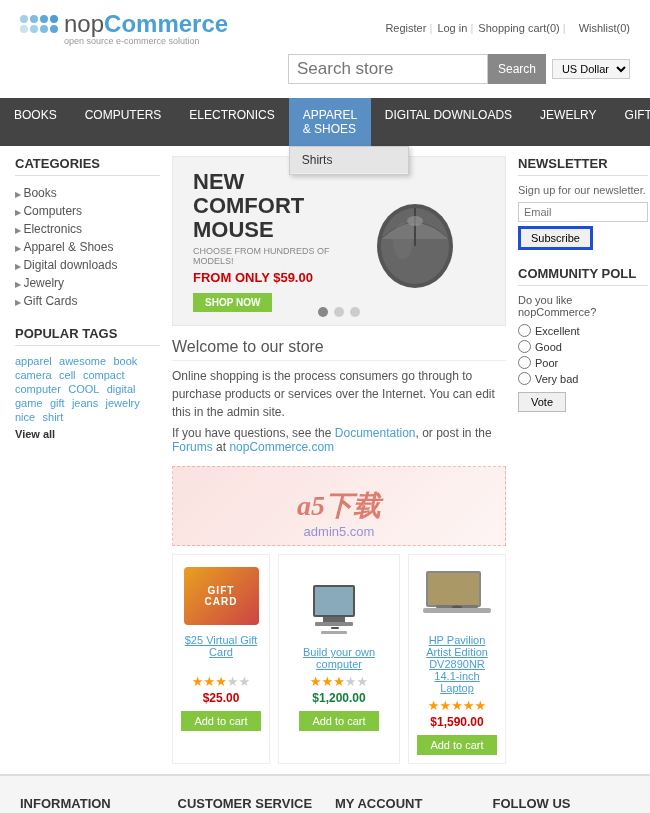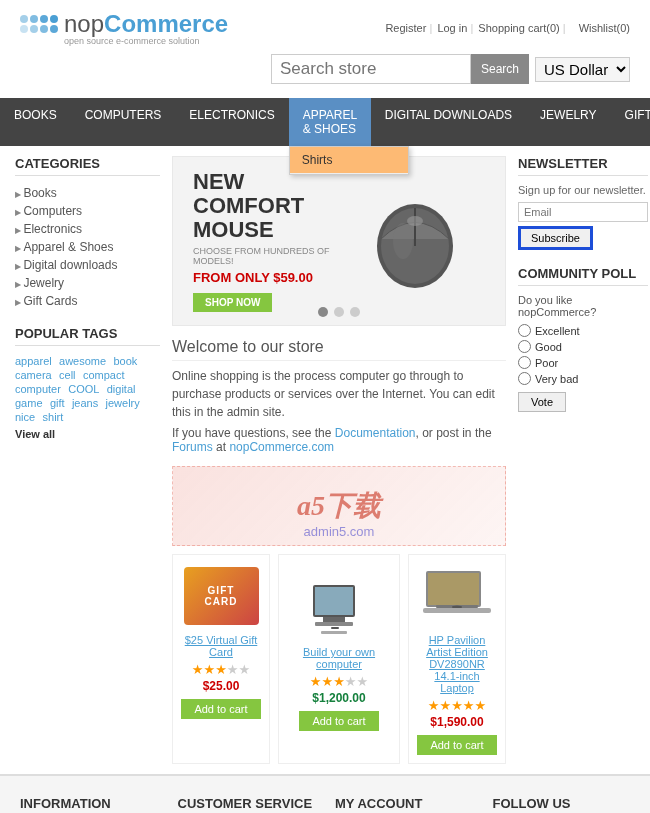--- a/index.html
+++ b/index.html
@@ -9,21 +9,21 @@
     
     .header { padding: 10px 20px; background: #fff; }
     .header-top { display: flex; justify-content: space-between; align-items: center; margin-bottom: 8px; }
     .logo-area { display: flex; align-items: center; }
     .search-box { display: flex; }
 
     
     .main-nav { background: #444; display: flex; align-items: stretch; }
     .nav-item { color: #fff; font-size: 12px; padding: 10px 14px; cursor: pointer; text-decoration: none; display: block; white-space: nowrap; }
     .nav-dropdown { position: relative; }
-    .dropdown-content { display: block; position: absolute; background: #fdba74; border: 1px solid #ccc; min-width: 120px; z-index: 10; top: 100%; left: 0; box-shadow: 2px 2px 5px rgba(0,0,0,0.2); }
+    .dropdown-content { display: block; position: absolute; background: #e5e5e5; border: 1px solid #ccc; min-width: 120px; z-index: 10; top: 100%; left: 0; box-shadow: 2px 2px 5px rgba(0,0,0,0.2); }
     .dropdown-item { padding: 6px 12px; color: #333; font-size: 12px; border-bottom: 1px solid #eee; cursor: pointer; }
 
     
     .content-area { display: flex; padding: 10px 15px; gap: 12px; }
 
     
     .sidebar { width: 145px; flex-shrink: 0; }
     .sidebar-section { margin-bottom: 16px; }
     .sidebar-title { font-size: 13px; font-weight: bold; color: #333; border-bottom: 1px solid #ddd; padding-bottom: 4px; margin-bottom: 8px; text-transform: uppercase; }
     .sidebar-list { list-style: none; }
@@ -89,21 +89,21 @@
         <a href="#" style="color:#555;text-decoration:none;margin-left:2px;">Shopping cart(0)</a>
         <span style="color:#ccc;"> | </span>
         <a href="#" style="color:#555;text-decoration:none;margin-left:10px;">Wishlist(0)</a>
       </div>
     </div>
     <div style="display:flex; justify-content:flex-end; align-items:center; gap:6px; margin-bottom:4px;">
       <div class="search-box">
         <input type="text" style="width: 200px; padding: 4px 8px; border: 1px solid rgb(204, 204, 204); font-size: 17px; color: rgb(153, 153, 153);" placeholder="Search store">
         <button style="padding:4px 10px;background:#888;color:#fff;border:none;cursor:pointer;font-size:12px;">Search</button>
       </div>
-      <select style="padding:2px 4px;font-size:15px;border:1px solid #ccc;background:#f5f5f5;">
+      <select style="padding:2px 4px;font-size:11px;border:1px solid #ccc;background:#f5f5f5;text-align:right;">
         <option>US Dollar</option>
       </select>
     </div>
   </div>
 
   <div class="main-nav">
     <a class="nav-item" href="#" style="color:#fff;text-decoration:none;padding:10px 14px;font-size:12px;">BOOKS</a>
     <a class="nav-item" href="#" style="color:#fff;text-decoration:none;padding:10px 14px;font-size:12px;">COMPUTERS</a>
     <a class="nav-item" href="#" style="color:#fff;text-decoration:none;padding:10px 14px;font-size:12px;">ELECTRONICS</a>
     <div class="nav-dropdown" style="position:relative;">
@@ -178,42 +178,42 @@
         </div>
         <div style="position:absolute;bottom:8px;left:50%;transform:translateX(-50%);display:flex;gap:6px;">
           <button style="width:10px;height:10px;border-radius:50%;background:#888;border:none;cursor:pointer;"></button>
           <button style="width:10px;height:10px;border-radius:50%;background:#ccc;border:none;cursor:pointer;"></button>
           <button style="width:10px;height:10px;border-radius:50%;background:#ccc;border:none;cursor:pointer;"></button>
         </div>
       </div>
 
       <div style="margin-bottom:12px;">
         <div style="font-size:16px;color:#555;margin-bottom:6px;border-bottom:1px solid #eee;padding-bottom:4px;">Welcome to our store</div>
-        <p style="font-size:12px;color:#555;line-height:1.5;margin-bottom:5px;">Online shopping is the process computer go through to purchase products or services over the Internet. You can edit this in the admin site.</p>
+        <p style="font-size:12px;color:#555;line-height:1.5;margin-bottom:5px;">Online shopping is the process consumers go through to purchase products or services over the Internet. You can edit this in the admin site.</p>
         <p style="font-size:12px;color:#555;">
           <span>If you have questions, see the</span>
           <a href="#" style="color:#4a9fd4;text-decoration:none;">Documentation</a><span>, or post in the</span>
           <a href="#" style="color:#4a9fd4;text-decoration:none;">Forums</a>
           <span>at</span>
           <a href="#" style="color:#4a9fd4;text-decoration:none;">nopCommerce.com</a>
         </p>
       </div>
 
       <div style="position:relative;height:80px;margin-bottom:4px;background:linear-gradient(135deg, rgba(220,60,40,0.15), rgba(220,60,40,0.05));border:1px dashed rgba(220,60,40,0.3);display:flex;align-items:center;justify-content:center;">
         <div style="font-size:28px;color:rgba(200,50,30,0.6);font-weight:bold;font-style:italic;font-family:Georgia;">a5下载</div>
         <div style="position:absolute;bottom:6px;font-size:13px;color:rgba(50,50,200,0.5);">admin5.com</div>
       </div>
 
       <div style="display:flex;gap:8px;margin-top:8px;">
 
         <div style="flex:1;border:1px solid #eee;padding:8px;text-align:center;">
           <div style="width:80px;height:65px;margin:0 auto 6px;display:flex;align-items:center;justify-content:center;">
             <div style="width:75px;height:58px;background:linear-gradient(135deg,#e8a020,#c44);border-radius:4px;display:flex;align-items:center;justify-content:center;color:#fff;font-size:10px;font-weight:bold;letter-spacing:1px;">GIFT<br>CARD</div>
           </div>
-          <div style="font-size:11px;color:#4a9fd4;margin-bottom:4px;text-decoration:underline;cursor:pointer;">$25 Virtual Gift Card</div>
+          <div style="font-size:11px;color:#4a9fd4;margin-bottom:16px;text-decoration:underline;cursor:pointer;">$25 Virtual Gift Card</div>
           <div style="color:#f90;font-size:13px;">★★★<span style="color:#ccc;">★★</span></div>
           <div style="color:#c00;font-size:12px;font-weight:bold;margin:2px 0;">$25.00</div>
           <button style="background:#85c640;color:#fff;border:none;padding:4px 10px;font-size:11px;cursor:pointer;margin-top:4px;width:100%;">Add to cart</button>
         </div>
 
         <div style="flex:1;border:1px solid #eee;padding:20px;text-align:center;">
           <div style="width:80px;height:65px;margin:0 auto 6px;display:flex;align-items:flex-end;justify-content:center;">
             <svg width="72" height="60" viewBox="0 0 72 60">
               <rect x="10" y="5" width="42" height="32" rx="2" fill="#555"></rect>
               <rect x="12" y="7" width="38" height="28" fill="#8ab"></rect>

